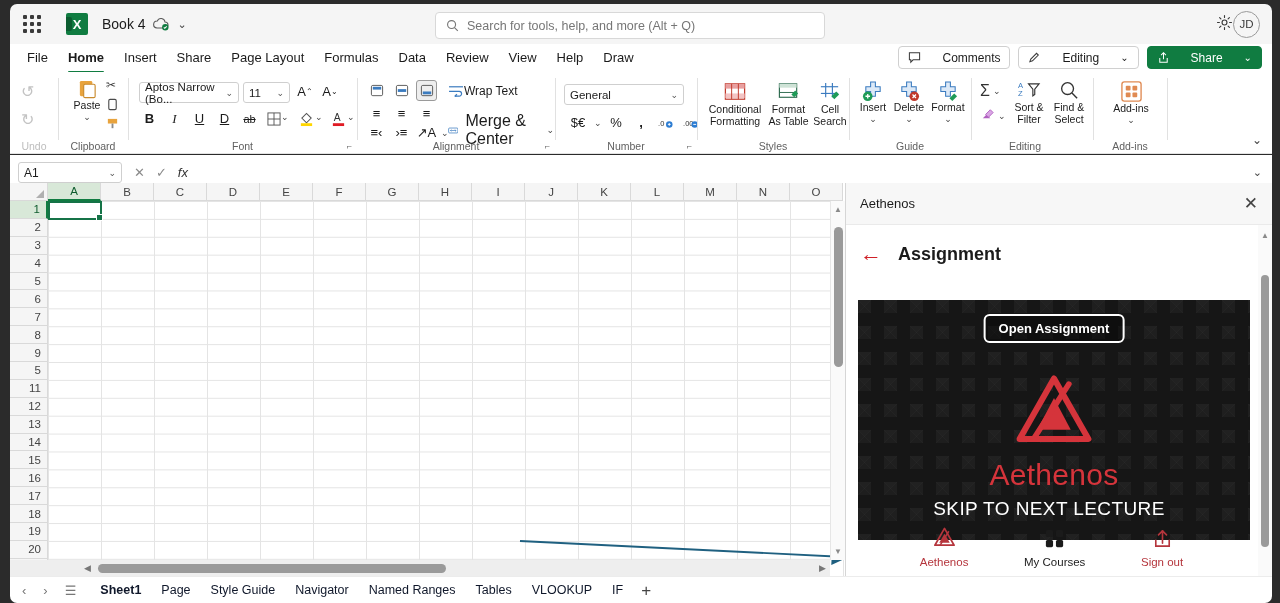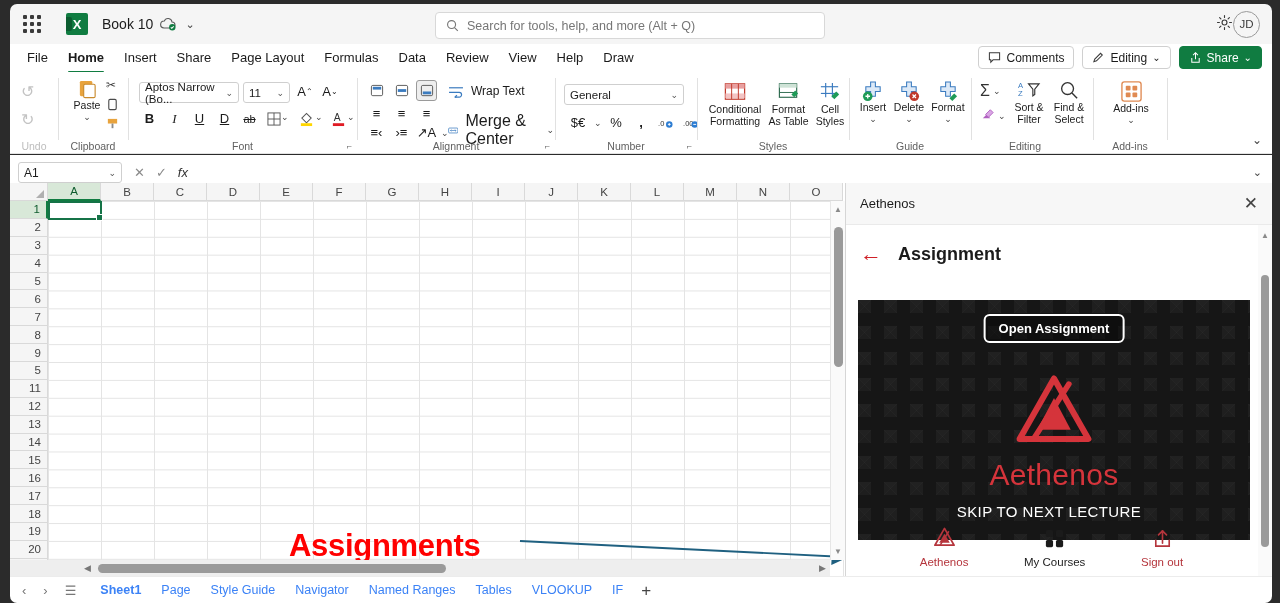--- a/index.html
+++ b/index.html
@@ -73,21 +73,21 @@
   .rtab:first-child { margin-left: 8px; }
   .rtab.active { font-weight: bold; }
   .rtab.active::after {
     content:""; position:absolute; left: 9px; right: 9px; bottom: -2px; height: 2.5px;
     background: #107c41; border-radius: 2px;
   }
   .rb-right { position: absolute; right: 10px; top: 2px; display:flex; gap: 8px; align-items:center; }
   .pillbtn {
     height: 23px; border: 1px solid #d0d0d0; border-radius: 4px;
     background:#fff; font-size: 12px; color:#1b1b1b; padding: 0 9px;
-    display:flex; align-items:center; gap:5px; cursor:pointer;
+    display:flex; align-items:center; gap:21px; cursor:pointer;
   }
   .pillbtn.green { background:#107c41; border-color:#107c41; color:#fff; }
   
   .ribbon {
     position: absolute; left: 10px; top: 72px; width: 1262px; height: 82px;
     background: #fff; border-bottom: 1px solid #e3e3e3;
   }
   .grp { position:absolute; top:0; height: 82px; }
   .grp .gl {
     position:absolute; bottom: 2px; left:0; right:0; text-align:center;
@@ -181,37 +181,37 @@
       linear-gradient(315deg, rgba(255,255,255,0.03) 25%, transparent 25%);
     background-size: 26px 26px; background-position: 0 0, 13px 0, 0 13px, 13px 13px;
   }
   .openbtn {
     position:absolute; left:50%; transform:translateX(-50%); top:14px;
     border:2px solid #fff; border-radius:6px; color:#fff; background:rgba(0,0,0,0.35);
     font-size:13px; font-weight:bold; padding:5px 13px; cursor:pointer; white-space:nowrap;
   }
   .logo-wrap { position:absolute; left:0; right:0; top:72px; display:flex; flex-direction:column; align-items:center;}
   .brandname { color:#d5343b; font-size:30px; margin-top:6px; letter-spacing:0.3px;}
-  .skip { position:absolute; left:0; right:10px; bottom:20px; text-align:center; color:#fff; font-size:15px; letter-spacing:0.4px; cursor:pointer;}
+  .skip { position:absolute; left:0; right:10px; bottom:20px; text-align:center; color:#fff; font-size:19px; letter-spacing:0.4px; cursor:pointer;}
   .pane-nav { position:absolute; left:0; right:15px; bottom:8px; display:flex; justify-content:space-around; align-items:flex-end; padding:0 46px;}
   .navitem { display:flex; flex-direction:column; align-items:center; gap:6px; cursor:pointer;}
   .navlabel { font-size:11.5px; }
   .navlabel.red { color:#b5353c; }
   .navlabel.dark { color:#1b1b1b; }
   .pvscroll { position:absolute; right:0; top:0; width:14px; bottom:0; background:#fafafa;}
   .pvthumb { position:absolute; left:3px; top:50px; width:8px; height:272px; background:#9a9a9a; border-radius:4px; cursor:pointer;}
   .pvup { position:absolute; left:3px; top:6px; font-size:8px; color:#8a8a8a; cursor:pointer;}
   
   .sheetbar { position:absolute; left:10px; top:576px; width:1262px; height:27px; background:#fff;
               border-bottom-left-radius:7px; border-bottom-right-radius:7px;
               display:flex; align-items:center; border-top:1px solid #ececec; }
   .sb-nav { display:flex; align-items:center; gap:17px; margin-left:12px; color:#777; font-size:13px;}
   .sb-nav span { cursor:pointer; }
   .sheettabs { display:flex; align-items:center; gap:0; margin-left:14px; overflow:hidden; max-width: 545px;}
-  .stab { font-size:12.5px; color:#3b82f6; padding:3px 10px; cursor:pointer; white-space:nowrap; position:relative;}
+  .stab { font-size:12.5px; color:#0f172a; padding:3px 10px; cursor:pointer; white-space:nowrap; position:relative;}
   .stab.active { font-weight:bold; }
   .stab.active::after { content:""; position:absolute; left:10px; right:10px; bottom:-2px; height:2.5px; background:#107c41; }
   .addsheet { font-size:17px; color:#444; margin-left:8px; cursor:pointer; line-height:1;}
 </style>
 </head>
 <body>
 
 <div class="app">
 
   <div class="titlebar">
@@ -220,21 +220,21 @@
         <i></i>
         <i></i>
         <i></i>
         <i></i>
         <i></i>
         <i></i>
         <i></i>
         <i></i>
     </div>
     <div class="xl-badge"></div>
-    <div class="doc-title">Book 10</div>
+    <div class="doc-title">Book 4</div>
     <div class="cloud-ico">
       <svg width="17" height="14" viewBox="0 0 17 14">
         <path d="M4 11h8a3 3 0 0 0 0-6 4 4 0 0 0-7.7-1A3 3 0 0 0 4 11z" fill="none" stroke="#5a5a5a" stroke-width="1.1"></path>
         <circle cx="12.3" cy="10.2" r="3.2" fill="#107c41"></circle>
         <path d="M10.8 10.3l1 1 1.9-2" fill="none" stroke="#fff" stroke-width="1.1"></path>
       </svg>
     </div>
     <div class="chev">⌄</div>
 
     <div class="searchbox">
@@ -397,21 +397,21 @@
         <span class="fbtn">≡</span>
         <span class="fbtn">≡</span>
         <span class="fbtn">≡</span>
       </div>
       <div style="position:absolute;left:8px;top:50px;display:flex;gap:4px;color:#444;font-size:11px">
         <span class="fbtn">≡‹</span>
         <span class="fbtn">›≡</span>
         <span class="fbtn">↗A</span>
         <span style="font-size:9px;align-self:center;color:#444;cursor:pointer">⌄</span>
       </div>
-      <div style="position:absolute;left:90px;top:12px;display:flex;align-items:center;gap:7px;cursor:pointer">
+      <div style="position:absolute;left:90px;top:12px;display:flex;cursor:pointer">
         <svg width="16" height="13" viewBox="0 0 17 14">
             <line x1="1" y1="3" x2="16" y2="3" stroke="#3b7bbf" stroke-width="1.3"></line>
             <path d="M1 8h11a2.5 2.5 0 0 1 0 5H8" fill="none" stroke="#3b7bbf" stroke-width="1.3"></path>
             <path d="M9.5 11l-2 2 2 2" fill="none" stroke="#3b7bbf" stroke-width="1.3"></path>
           </svg>
         <span style="font-size:12px;color:#1b1b1b">Wrap Text</span>
       </div>
       <div style="position:absolute;left:90px;top:40px;display:flex;align-items:center;gap:7px;cursor:pointer">
         <svg width="16" height="13" viewBox="0 0 17 14">
             <rect x="1" y="3" width="15" height="8" rx="1.5" fill="none" stroke="#3b7bbf" stroke-width="1.2"></rect>
@@ -476,21 +476,21 @@
         <span class="icolabel">Format As Table</span>
       </div>
       <div class="icobtn" style="position:absolute;left:111px;top:8px;width:42px">
         <svg width="24" height="24" viewBox="0 0 25 25">
           <line x1="3" y1="7" x2="21" y2="7" stroke="#3b7bbf" stroke-width="1.2"></line>
           <line x1="3" y1="14" x2="21" y2="14" stroke="#3b7bbf" stroke-width="1.2"></line>
           <line x1="8" y1="3" x2="8" y2="18" stroke="#3b7bbf" stroke-width="1.2"></line>
           <line x1="15" y1="3" x2="15" y2="18" stroke="#3b7bbf" stroke-width="1.2"></line>
           <path d="M14 17l5-5 3 3-5 5z" fill="#1e9b57"></path>
         </svg>
-        <span class="icolabel">Cell Styles</span>
+        <span class="icolabel">Cell Search</span>
       </div>
       <div class="gl">Styles</div>
     </div>
     <div class="sep" style="left:839px"></div>
 
     <div class="grp" style="left:840px; width:120px;">
       <div class="icobtn" style="position:absolute;left:5px;top:8px;width:36px">
         <svg width="22" height="22" viewBox="0 0 23 23">
           <path d="M9 2h5v5h5v5h-5v5H9v-5H4V7h5z" fill="#dce9f7" stroke="#3b7bbf" stroke-width="1.1"></path>
           <circle cx="6" cy="17" r="5" fill="#1e9b57"></circle>
@@ -624,21 +624,20 @@
         <div>16</div>
         <div>17</div>
         <div>18</div>
         <div>19</div>
         <div>20</div>
         <div>21</div>
       </div>
     <div class="cells"></div>
     <div class="selcell"></div>
 
-    <div class="annot">Assignments</div>
     <svg style="position:absolute;left:508px;top:352px;" width="340" height="32">
       <defs>
         <marker id="ah" markerWidth="9" markerHeight="9" refX="7" refY="4.5" orient="auto">
           <path d="M0,0 L9,4.5 L0,9 z" fill="#1f6080"></path>
         </marker>
       </defs>
       <line x1="2" y1="6" x2="327" y2="22" stroke="#1f6080" stroke-width="1.9" marker-end="url(#ah)"></line>
     </svg>
 
     <div class="vscroll">

